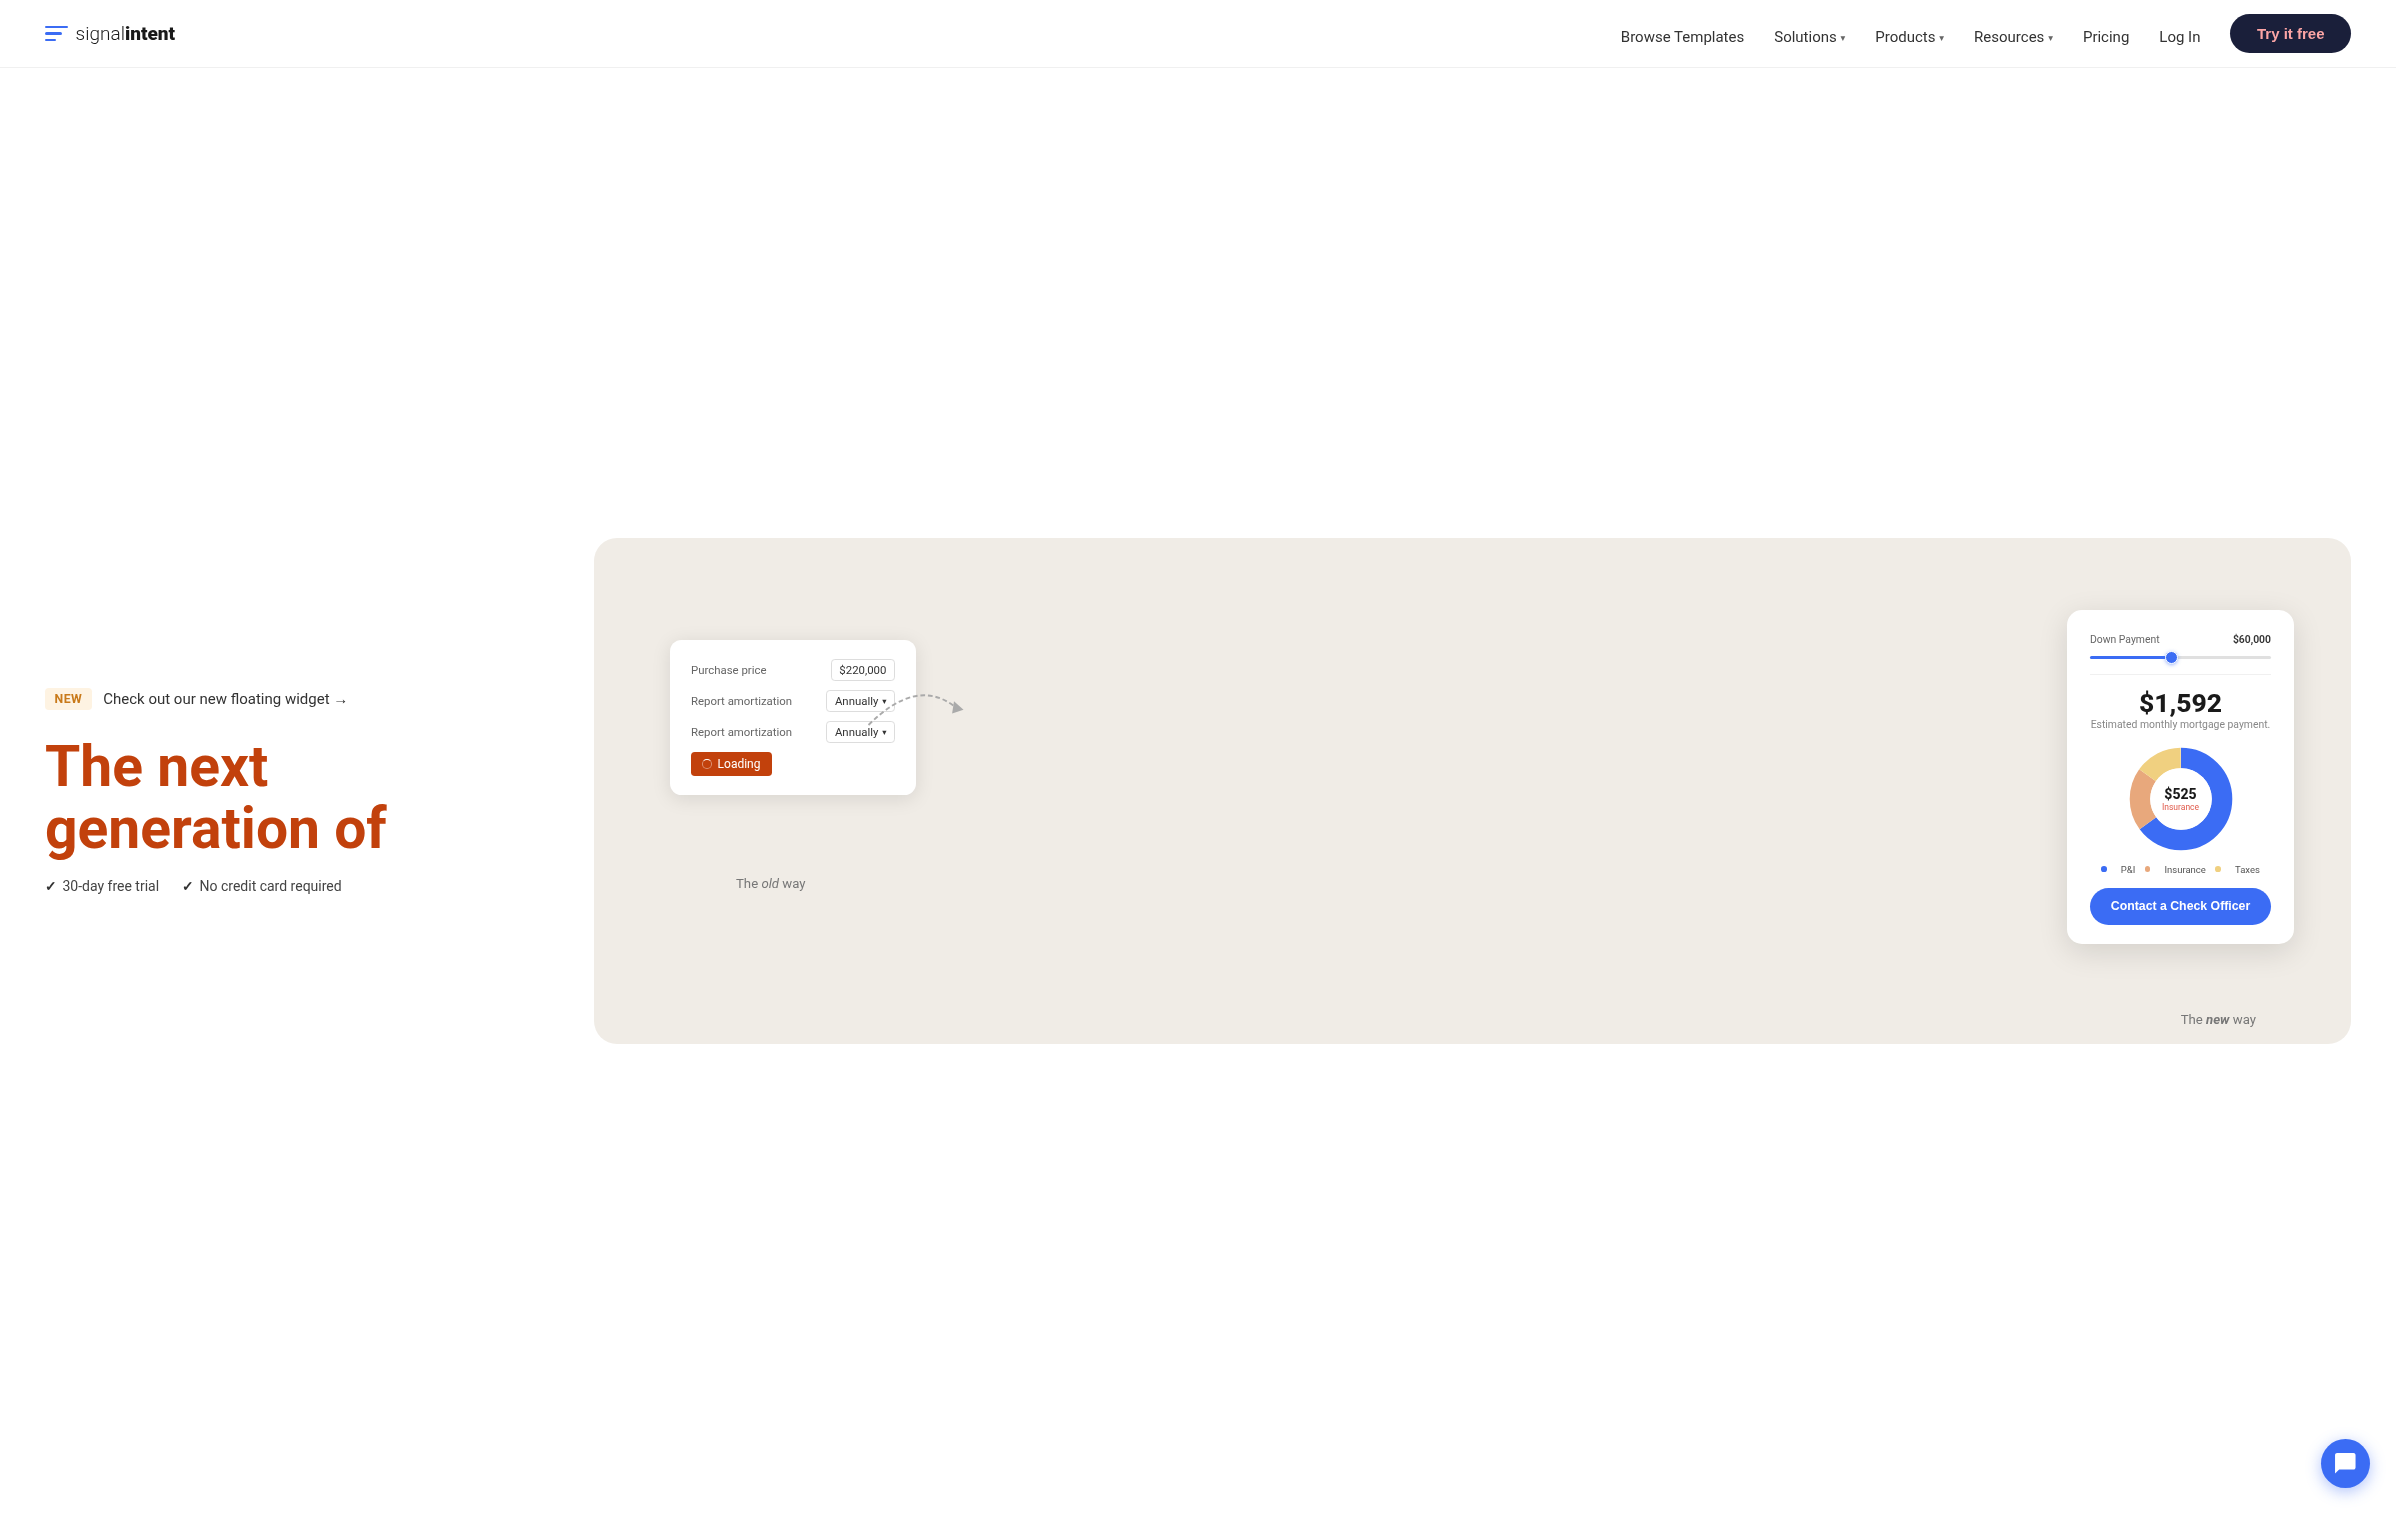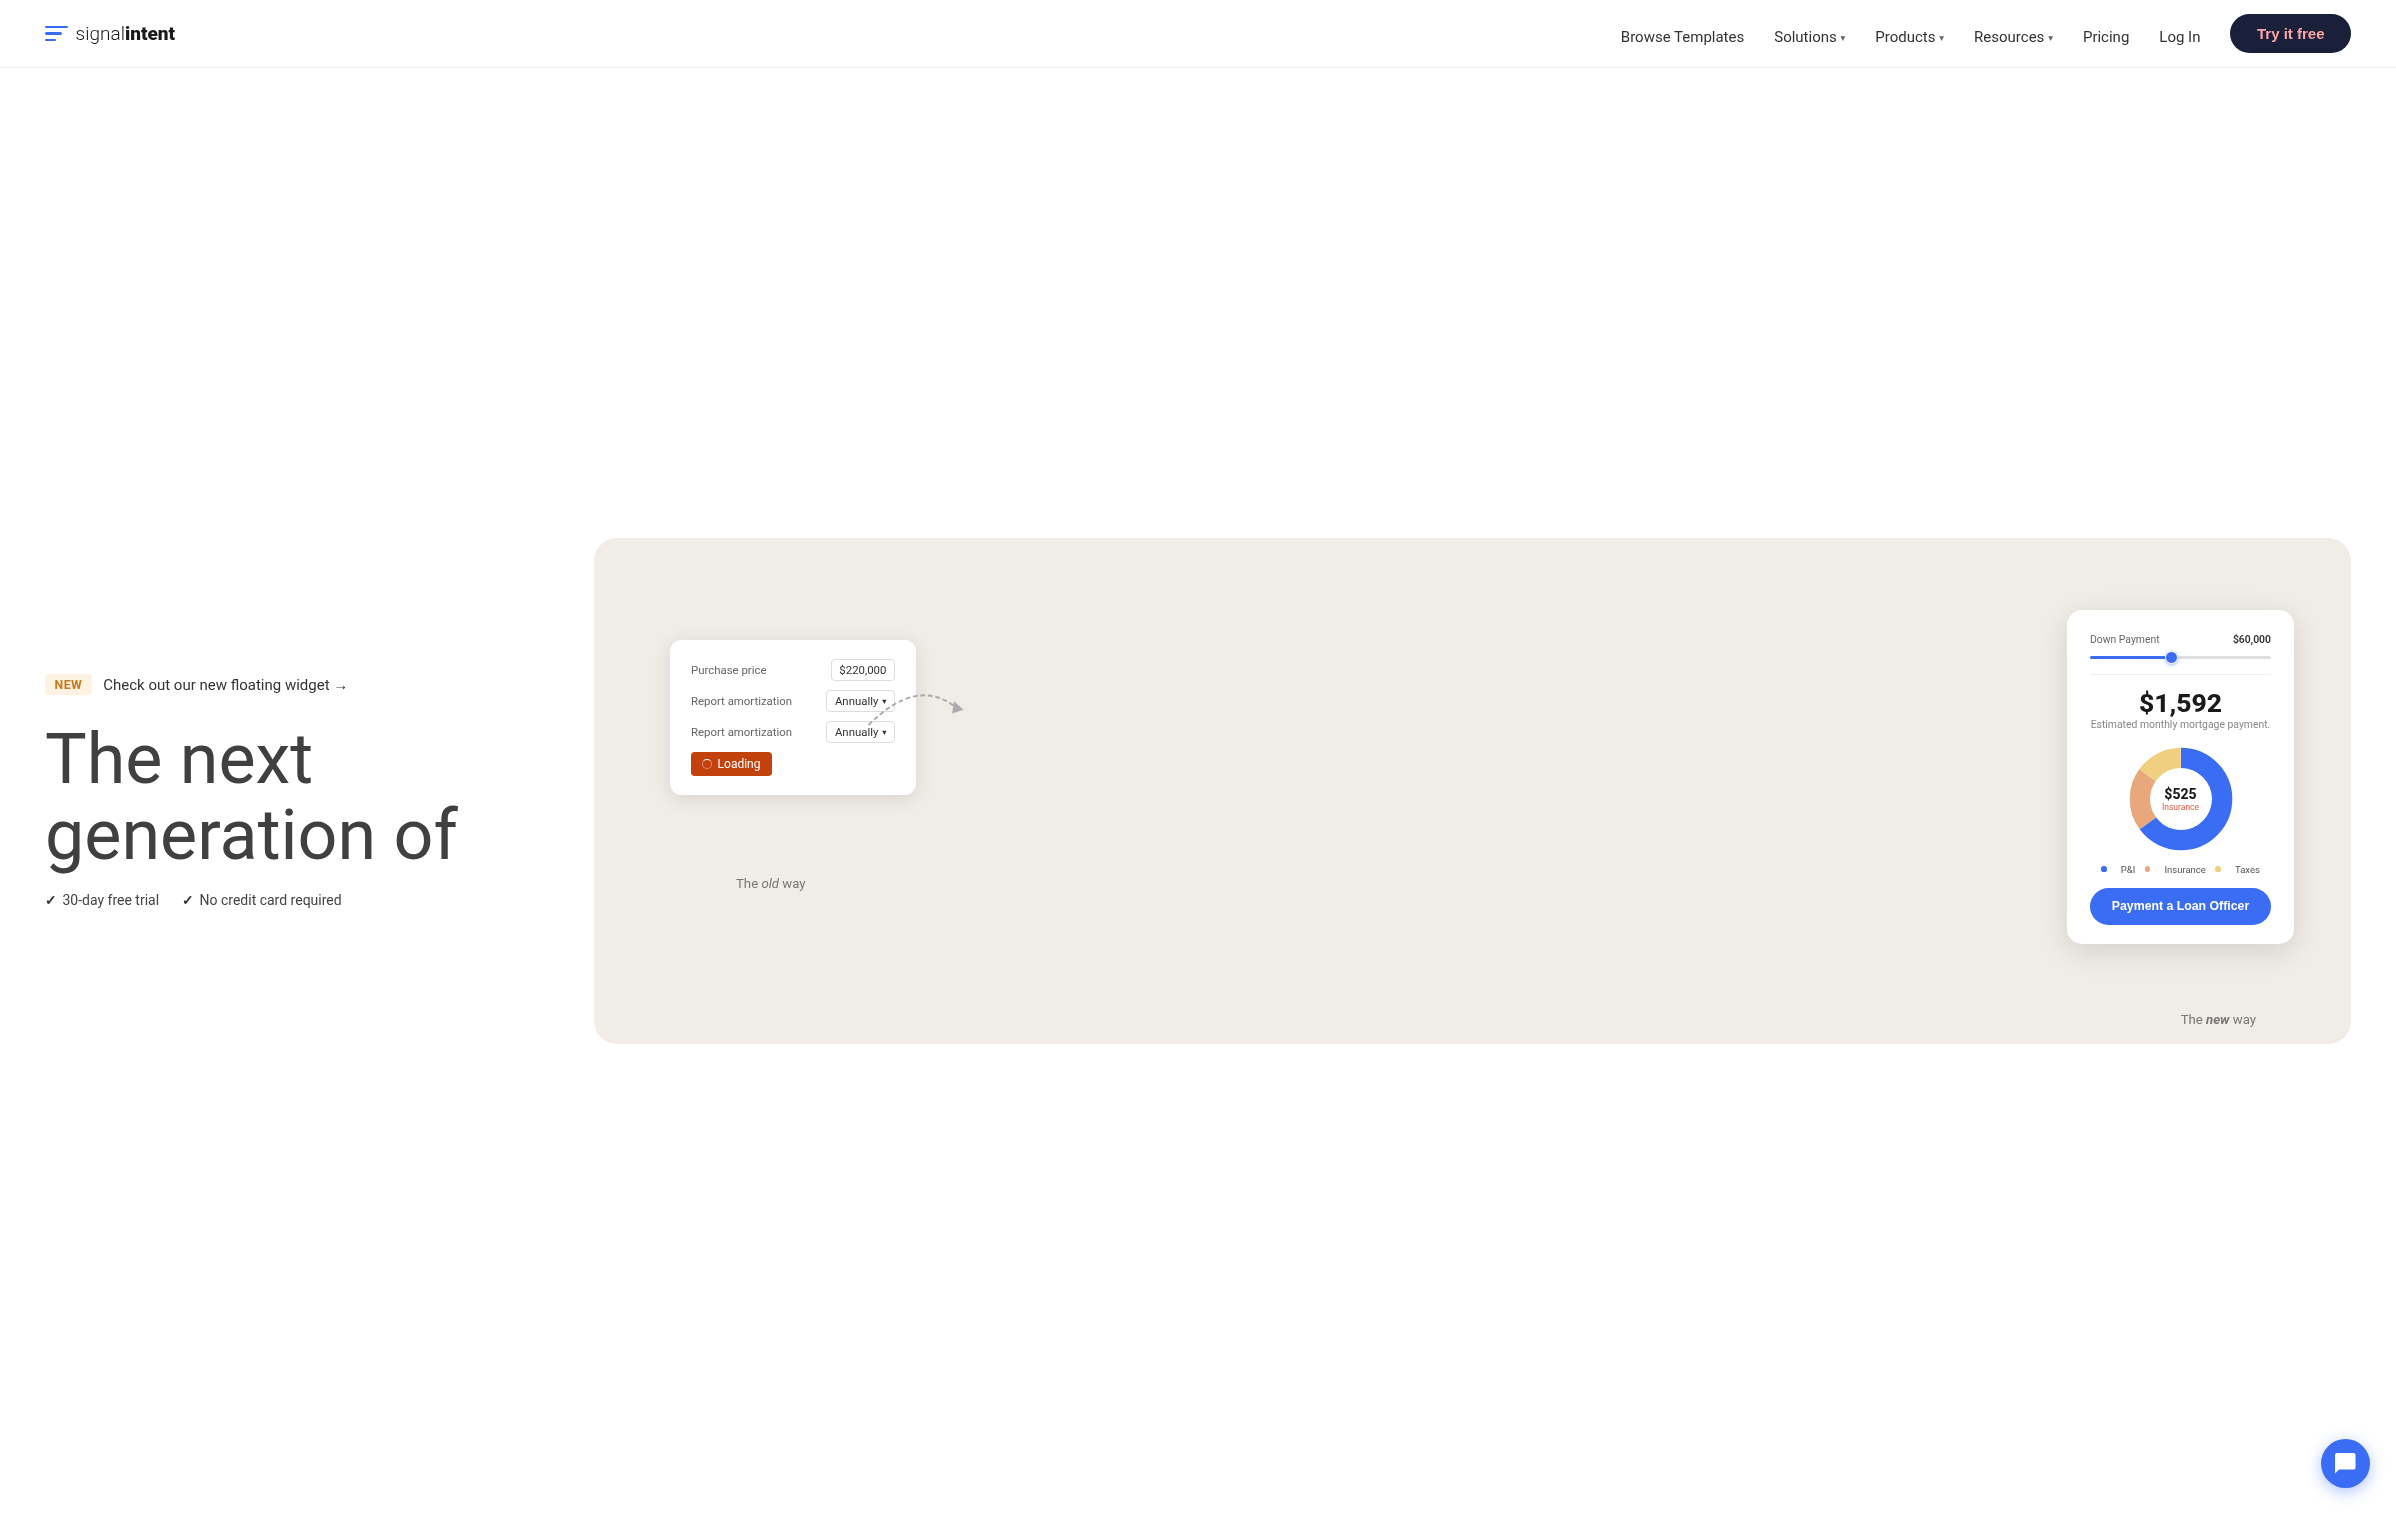--- a/index.html
+++ b/index.html
@@ -36,21 +36,21 @@
       gap: 57px;
     }
     .hero-left { flex: 0 0 492px; }
     .new-badge-row { display: flex; align-items: center; gap: 11.4px; margin-bottom: 26.5px; }
     .new-badge {
       background: #fef3e2; color: #c97a1a; font-size: 12.3px; font-weight: 700;
       padding: 3.8px 9.5px; border-radius: 3.8px; letter-spacing: 0.5px;
     }
     .new-text { font-size: 15px; color: #333; cursor: pointer; }
     .hero-title {
-      font-size: 70px; font-weight: 400; line-height: 1.08; color: #404040; margin-bottom: 19px;
+      font-size: 57px; font-weight: 700; line-height: 1.08; color: #c2410c; margin-bottom: 19px;
     }
     .hero-subtitle { font-size: 18px; color: #444; line-height: 1.5; margin-bottom: 34px; }
     .hero-buttons { display: flex; align-items: center; gap: 23px; margin-bottom: 23px; }
     .btn-primary {
       background: #3b6cf4; color: #fff; border: none; padding: 15px 30px;
       border-radius: 47px; font-size: 17px; font-weight: 700; cursor: pointer;
       white-space: nowrap;
     }
     .btn-link { font-size: 16px; color: #333; cursor: pointer; text-decoration: none; display: flex; align-items: center; gap: 5.7px; }
     .hero-checks { display: flex; align-items: center; gap: 23px; font-size: 14px; color: #444; }
@@ -271,21 +271,21 @@
           <div class="legend-item">
             <div class="legend-dot" style="background:#e8a87c;"></div>
             <span>Insurance</span>
           </div>
           <div class="legend-item">
             <div class="legend-dot" style="background:#f0d080;"></div>
             <span>Taxes</span>
           </div>
         </div>
 
-        <button class="contact-btn">Payment a Loan Officer</button>
+        <button class="contact-btn">Contact a Check Officer</button>
       </div>
 
       <div class="old-label">
         The <em>old</em> way
       </div>
       <div class="new-label" style="position:absolute; right: 57px; bottom: -28px;">
         The <strong>new</strong> way
       </div>
     </div>
   </div>

